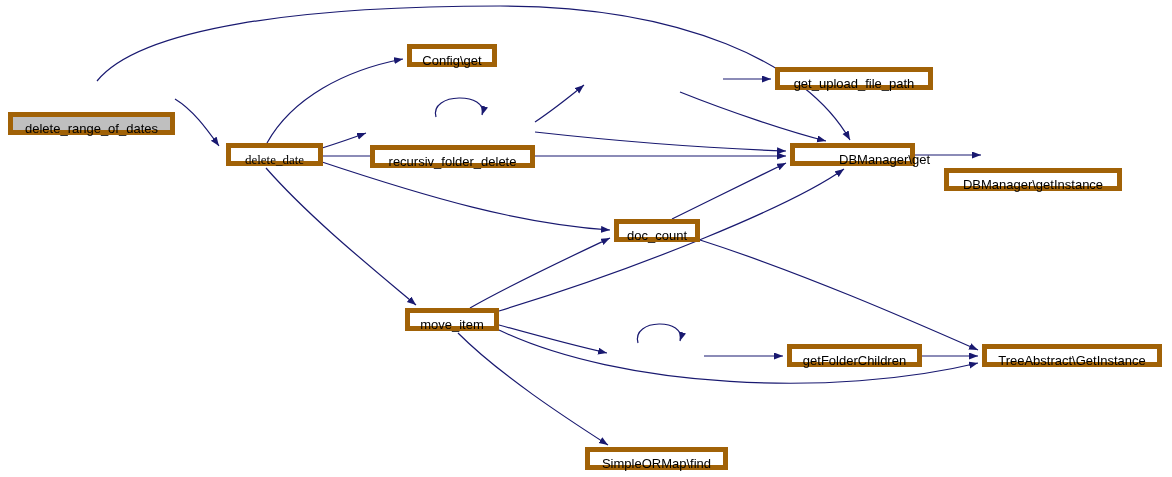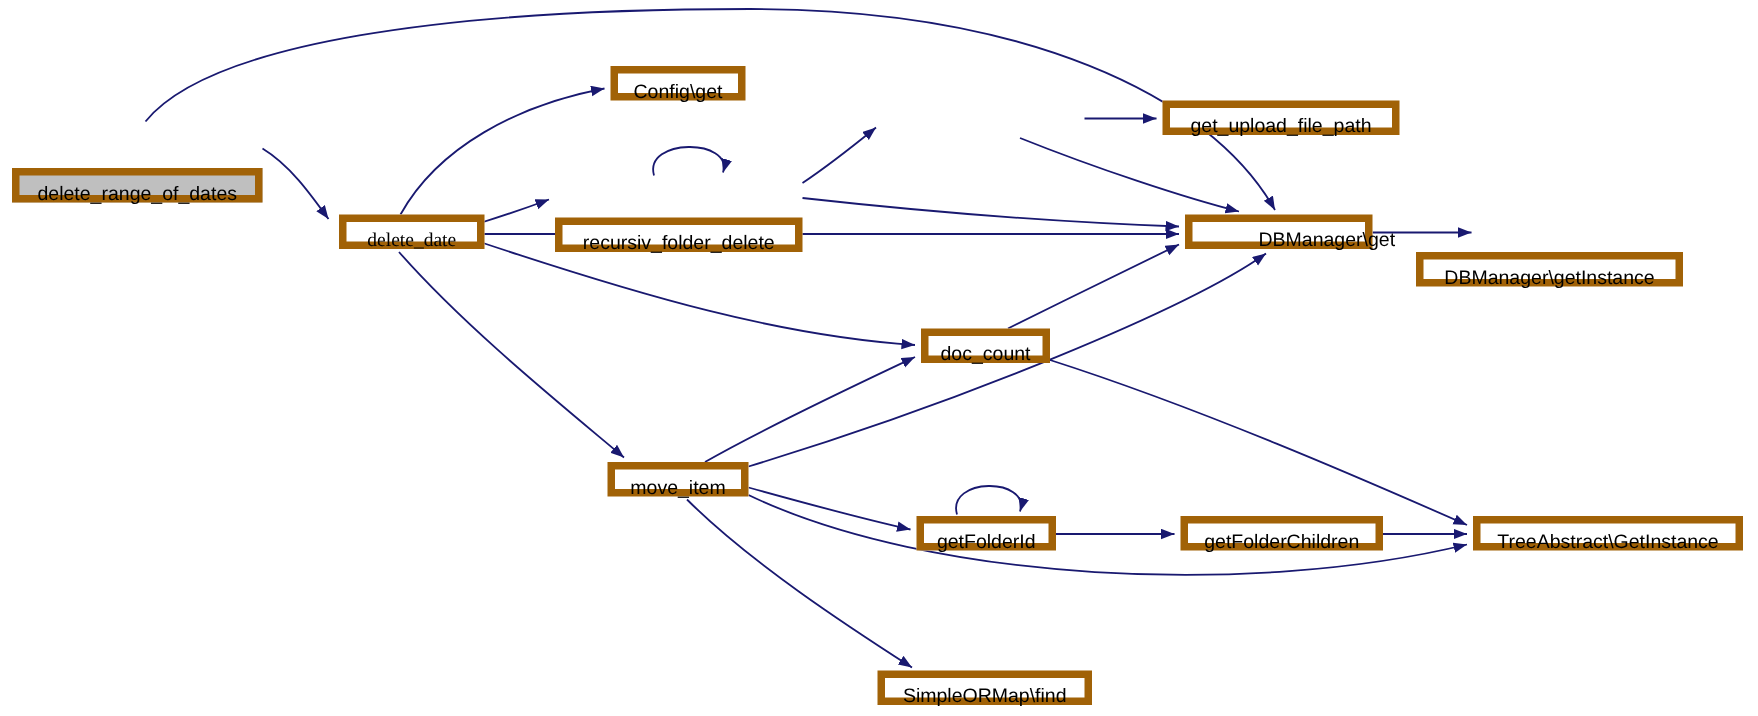--- a/index.html
+++ b/index.html
@@ -58,18 +58,17 @@
 
   <div class="node highlight" style="left:8px;   top:81px;  width:167px;margin-top:31px;">delete_range_of_dates</div>
   <div class="node clickable" style="left:407px; top:44px;  width:90px;">Config\get</div>
   <div class="node clickable" style="left:775px; top:67px;  width:158px;">get_upload_file_path</div>
   <div class="node clickable" style="left:370px; top:118px; width:165px;margin-top:27px;">recursiv_folder_delete</div>
   <div class="node clickable" style="left:226px; top:143px; width:97px;font-family:Liberation Serif, serif;">delete_date</div>
   <div class="node clickable" style="left:790px; top:143px; width:125px;padding-left:44px;">DBManager\get</div>
   <div class="node clickable" style="left:944px; top:143px; width:178px;margin-top:25px;">DBManager\getInstance</div>
   <div class="node clickable" style="left:614px; top:219px; width:86px;">doc_count</div>
   <div class="node clickable" style="left:405px; top:308px; width:94px;">move_item</div>
-  <div class="node clickable" style="left:611px; top:344px; width:93px;">getFolderId</div>
   <div class="node clickable" style="left:787px; top:344px; width:135px;">getFolderChildren</div>
   <div class="node clickable" style="left:982px; top:344px; width:180px;">TreeAbstract\GetInstance</div>
   <div class="node clickable" style="left:585px; top:447px; width:143px;">SimpleORMap\find</div>
 
 </div>
 
 </body></html>

